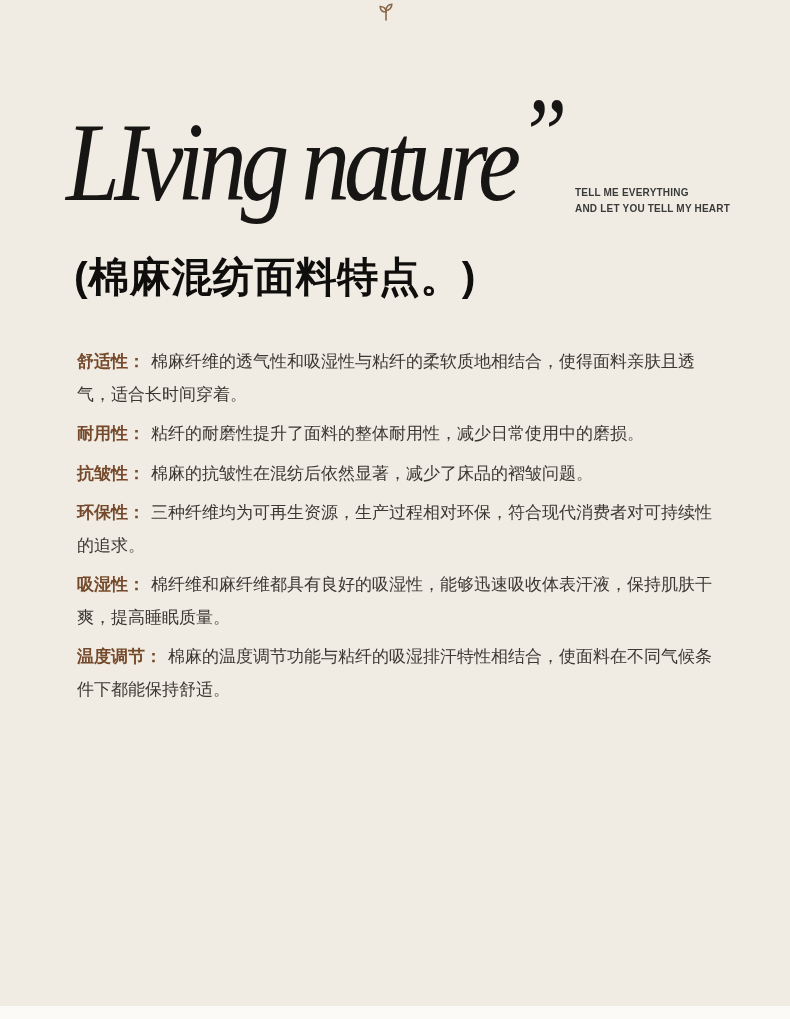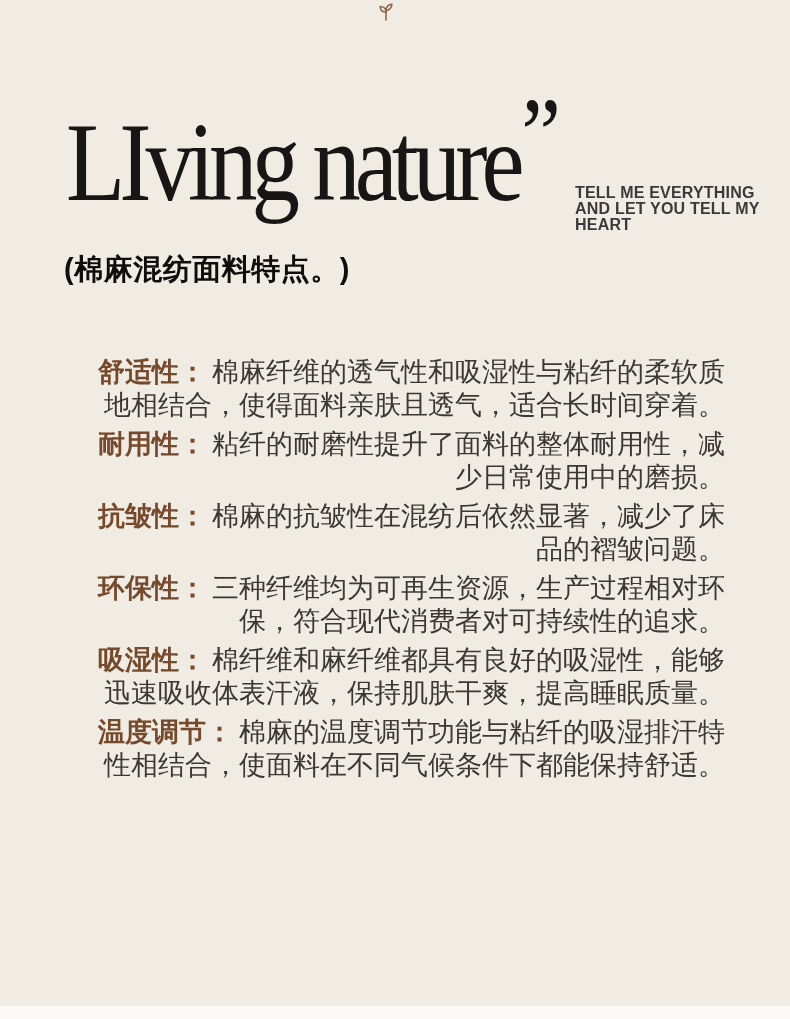--- a/index.html
+++ b/index.html
@@ -22,20 +22,21 @@
     color: #7a5030;
     opacity: .85;
   }
 
   
   .title-row {
     position: absolute;
     left: 66px;
     top: 106px;
     white-space: nowrap;
+    font-style: italic;
   }
   .main-title {
     display: inline-block;
     font-family: "Liberation Serif", serif;
     font-weight: 400;
     font-size: 97px;
     letter-spacing: -6px;
     color: #181614;
     line-height: 1;
     transform: scaleY(1.16);
@@ -48,48 +49,48 @@
     position: relative;
     top: -.30em;
     left: .03em;
   }
 
   
   .tagline {
     position: absolute;
     left: 575px;
     top: 185px;
-    font-size: 16px;
+    font-size: 10px;
     font-weight: 700;
     letter-spacing: .2px;
     line-height: 16px;
     color: #3a3a3a;
   }
 
   
   .subtitle {
     position: absolute;
-    left: 64px;
+    left: 74px;
     top: 250px;
-    font-size: 29px;
+    font-size: 41px;
     font-weight: 800;
     letter-spacing: .5px;
     color: #0f0e0d;
   }
 
   
   .features {
     position: absolute;
     left: 77px;
-    top: 356px;
+    top: 346px;
     width: 648px;
-    font-size: 27px;
+    font-size: 17px;
     line-height: 32.5px;
     color: #3c3733;
-    text-align: right;
+    text-align: left;
     line-break: strict;
   }
   .feature { margin: 0 0 7px 0; }
   .feature-label {
     color: #75492b;
     font-weight: 700;
     margin-right: 6px;
   }
 
   .bottom-strip {

